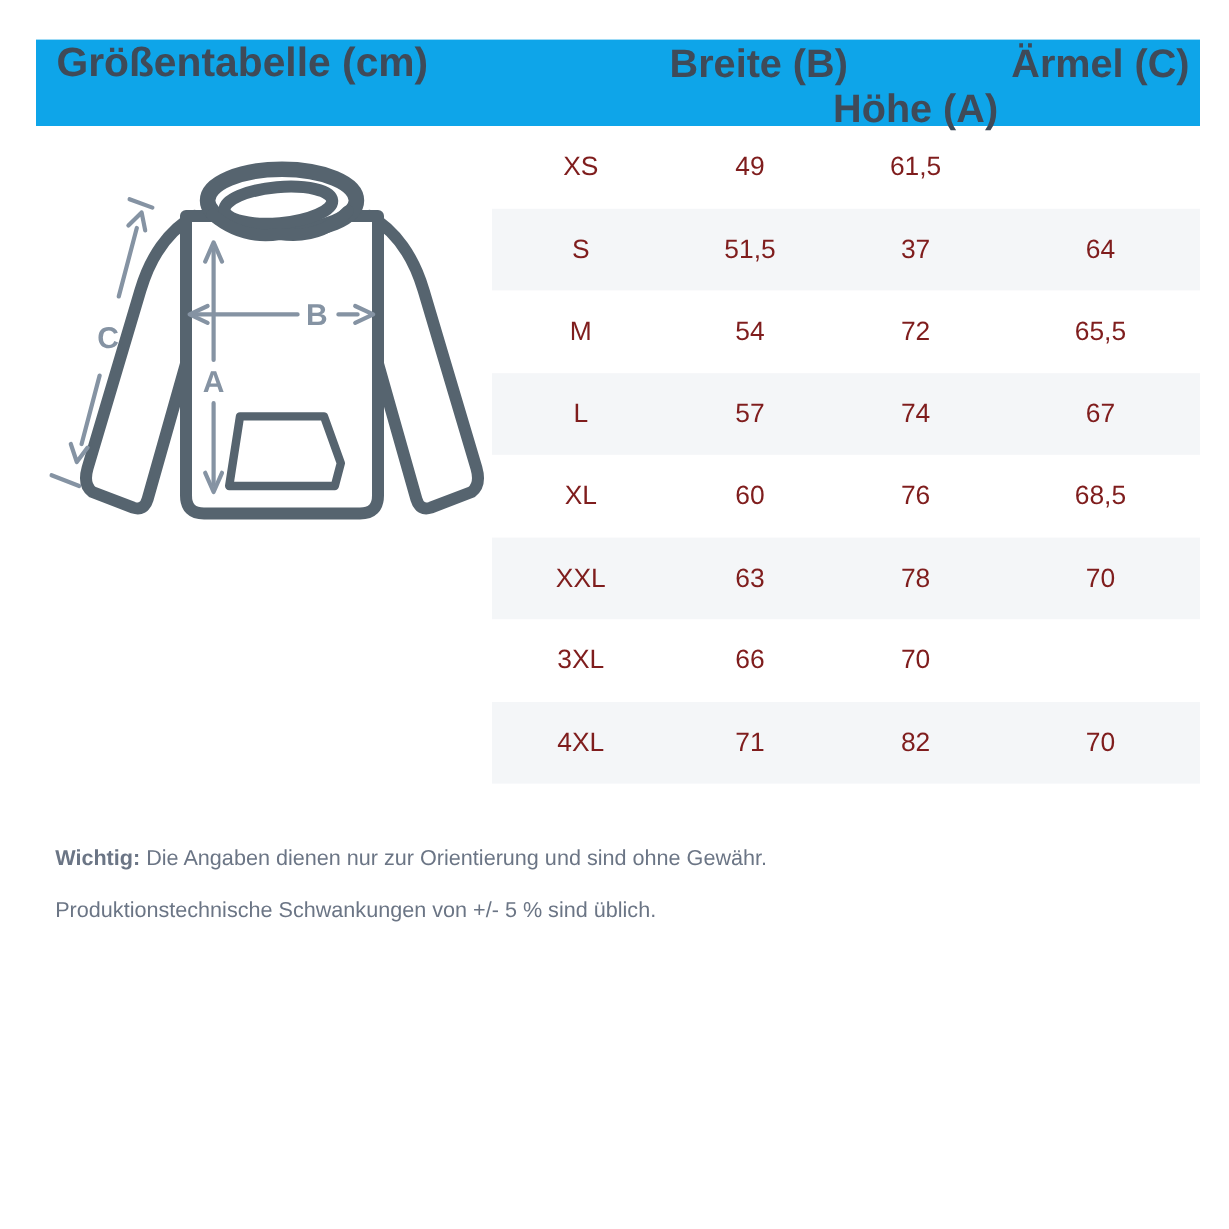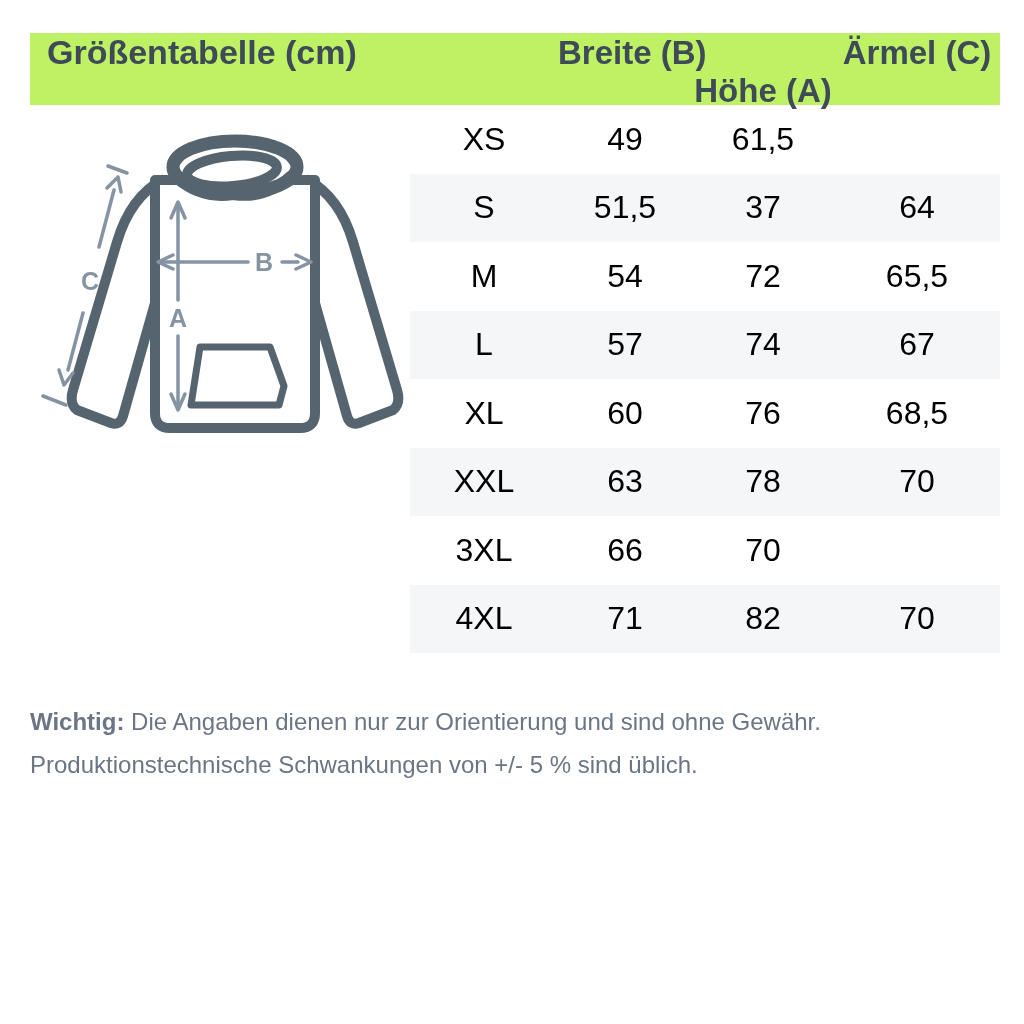--- a/index.html
+++ b/index.html
@@ -3,21 +3,21 @@
 <meta charset="utf-8">
 <style>
   html,body{margin:0;padding:0;background:#ffffff;}
   .page{
     position:relative;width:1024px;height:1024px;background:#ffffff;overflow:hidden;
     font-family:"Liberation Sans", sans-serif;color:#3f4a58;
   }
   
   .header-bar{
     position:absolute;left:30px;top:33px;width:970px;height:72px;
-    background:#bef264;
+    background:#0ea5e9;
     display:grid;grid-template-columns:380px 148px 134px 142px 166px;
     align-items:center;
   }
   .page-title{
     grid-column:1;padding-left:17px;font-size:34px;font-weight:bold;color:#3f4a58;
     white-space:nowrap;
   }
   .col-head{
     font-size:33px;font-weight:bold;color:#3f4a58;text-align:center;white-space:nowrap;
   }
@@ -27,31 +27,31 @@
   
   .size-table{
     position:absolute;left:410px;top:105px;width:590px;
   }
   .t-row{
     display:grid;grid-template-columns:148px 134px 142px 166px;
     height:68.5px;align-items:center;
   }
   .t-row:nth-child(even){background:#f4f6f8;}
   .t-cell{
-    font-size:32px;color:#000000;text-align:center;white-space:nowrap;
+    font-size:22px;color:#7f1d1d;text-align:center;white-space:nowrap;
   }
   
   .hoodie-wrap{position:absolute;left:30px;top:120px;width:390px;height:330px;}
   .dim-label{
     font-family:"Liberation Sans", sans-serif;font-size:25px;font-weight:bold;fill:#8593a3;
   }
   
   .note{
-    position:absolute;left:30px;top:676px;width:930px;
-    font-size:24px;line-height:43px;color:#6b7585;
+    position:absolute;left:46px;top:676px;width:930px;
+    font-size:18px;line-height:43px;color:#6b7585;
   }
   .note b{font-weight:bold;color:#6b7585;}
 </style>
 </head>
 <body>
 
 <div class="page">
 
   <header class="header-bar">
     <div class="page-title">Größentabelle (cm)</div>

